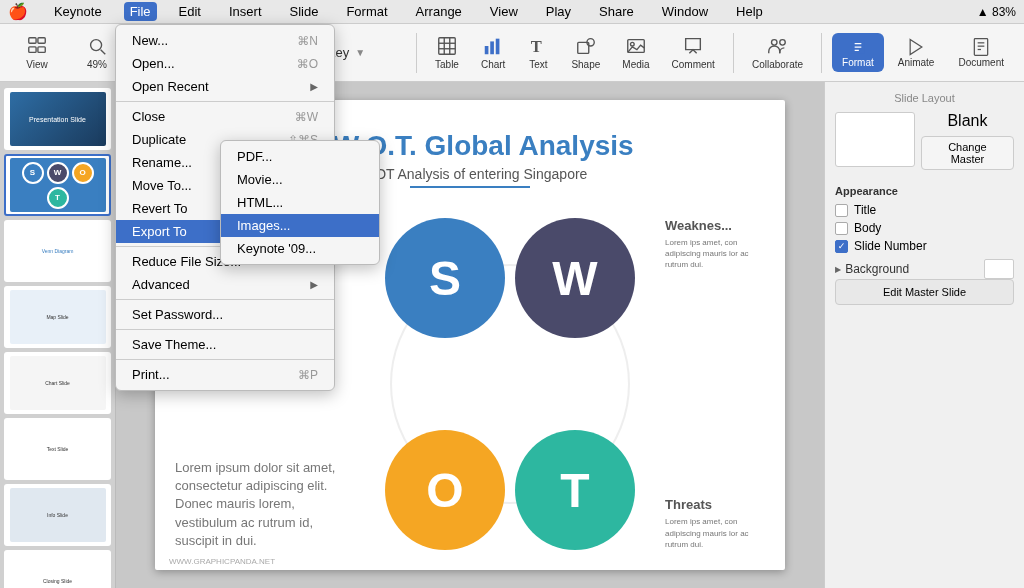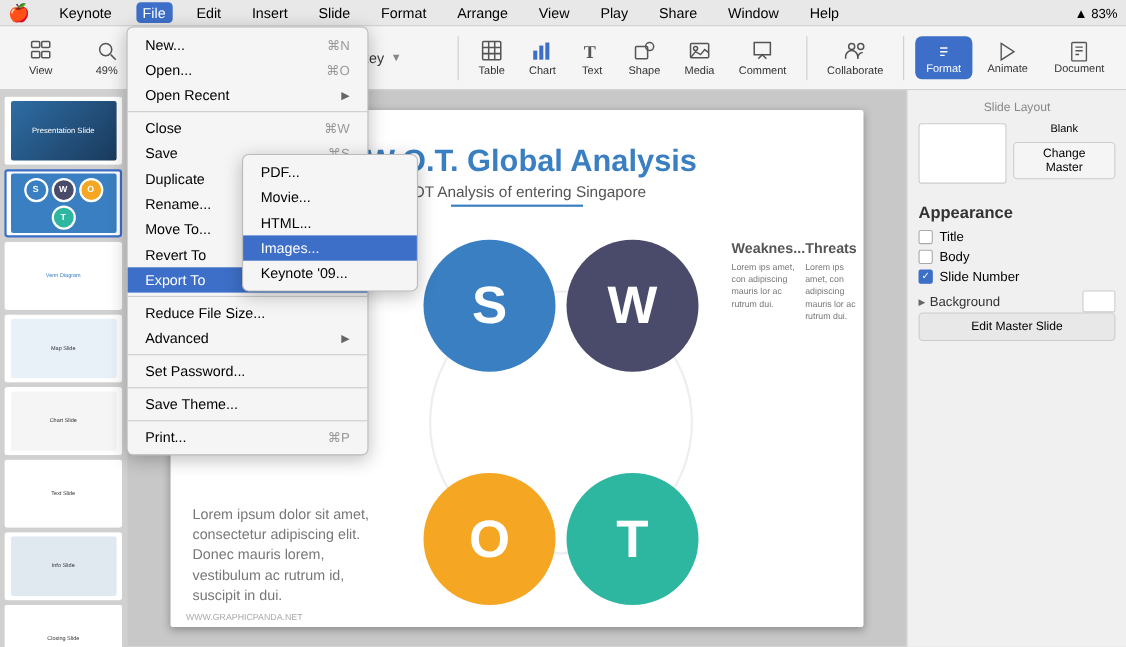--- a/index.html
+++ b/index.html
@@ -67,26 +67,26 @@
     .slide-subtitle-underline { width: 120px; height: 2px; background: #3a7fc1; margin: 4px auto 0; }
     .bottom-text { font-size: 8px; color: #aaa; position: absolute; bottom: 4px; left: 14px; }
 
     
     .right-panel {
       width: 200px; background: #f0f0f0; border-left: 1px solid #ccc; padding: 10px;
       overflow-y: auto;
     }
     .slide-layout-title { font-size: 11px; color: #888; text-align: center; margin-bottom: 8px; }
     .layout-preview { width: 80px; height: 55px; background: white; border: 1px solid #ccc; border-radius: 3px; margin: 0 auto 8px; }
-    .layout-name { text-align: center; font-size: 10px; font-weight: 500; margin-bottom: 6px; }
+    .layout-name { text-align: center; font-size: 16px; font-weight: 500; margin-bottom: 6px; }
     .change-master-btn {
       width: 100%; padding: 4px 8px; background: #f5f5f5; border: 1px solid #ccc;
       border-radius: 4px; font-size: 11px; cursor: pointer; text-align: center;
     }
-    .section-title { font-size: 15px; font-weight: 600; margin: 10px 0 6px; color: #333; }
+    .section-title { font-size: 11px; font-weight: 600; margin: 10px 0 6px; color: #333; }
     .checkbox-row { display: flex; align-items: center; gap: 6px; margin-bottom: 4px; font-size: 12px; }
     .checkbox { width: 13px; height: 13px; border: 1px solid #aaa; border-radius: 2px; background: white; display: flex; align-items: center; justify-content: center; }
     .checkbox.checked { background: #3d6fc8; border-color: #3d6fc8; }
     .checkbox.checked::after { content: '✓'; color: white; font-size: 9px; }
     .background-row { display: flex; align-items: center; justify-content: space-between; margin-top: 6px; }
     .background-label { font-size: 12px; color: #333; display: flex; align-items: center; gap: 4px; }
     .background-swatch { width: 30px; height: 20px; border: 1px solid #ccc; border-radius: 2px; background: white; }
     .edit-master-btn {
       width: 100%; padding: 6px 8px; background: #e8e8e8; border: 1px solid #ccc;
       border-radius: 4px; font-size: 11px; cursor: pointer; text-align: center;
@@ -340,21 +340,21 @@
 
           <div style="position:absolute;left:30px;bottom:20px;width:120px;height:120px;border-radius:50%;background:#f5a623;display:flex;align-items:center;justify-content:center;color:white;font-size:48px;font-weight:bold">
             <span>O</span>
           </div>
 
           <div style="position:absolute;right:30px;bottom:20px;width:120px;height:120px;border-radius:50%;background:#2db7a0;display:flex;align-items:center;justify-content:center;color:white;font-size:48px;font-weight:bold">
             <span>T</span>
           </div>
         </div>
 
-        <div style="width:100px;display:flex;flex-direction:row;justify-content:space-between;padding:20px 0">
+        <div style="width:100px;display:flex;flex-direction:column;justify-content:space-between;padding:20px 0">
           <div>
             <div style="font-size:13px;font-weight:600;color:#555;margin-bottom:4px">Weaknes...</div>
             <div style="font-size:8px;color:#777;line-height:1.4">Lorem ips amet, con adipiscing mauris lor ac rutrum dui.</div>
           </div>
           <div>
             <div style="font-size:13px;font-weight:600;color:#555;margin-bottom:4px">Threats</div>
             <div style="font-size:8px;color:#777;line-height:1.4">Lorem ips amet, con adipiscing mauris lor ac rutrum dui.</div>
           </div>
         </div>
       </div>
@@ -413,24 +413,20 @@
   <div class="menu-item">
     <span>Open Recent</span>
     <span class="arrow">▶</span>
   </div>
   <div class="menu-separator"></div>
   <div class="menu-item">
     <span>Close</span>
     <span class="shortcut">⌘W</span>
   </div>
   <div class="menu-item">
-    <span>Save</span>
-    <span class="shortcut">⌘S</span>
-  </div>
-  <div class="menu-item">
     <span>Duplicate</span>
     <span class="shortcut">⇧⌘S</span>
   </div>
   <div class="menu-item">
     <span>Rename...</span>
   </div>
   <div class="menu-item">
     <span>Move To...</span>
   </div>
   <div class="menu-item">

